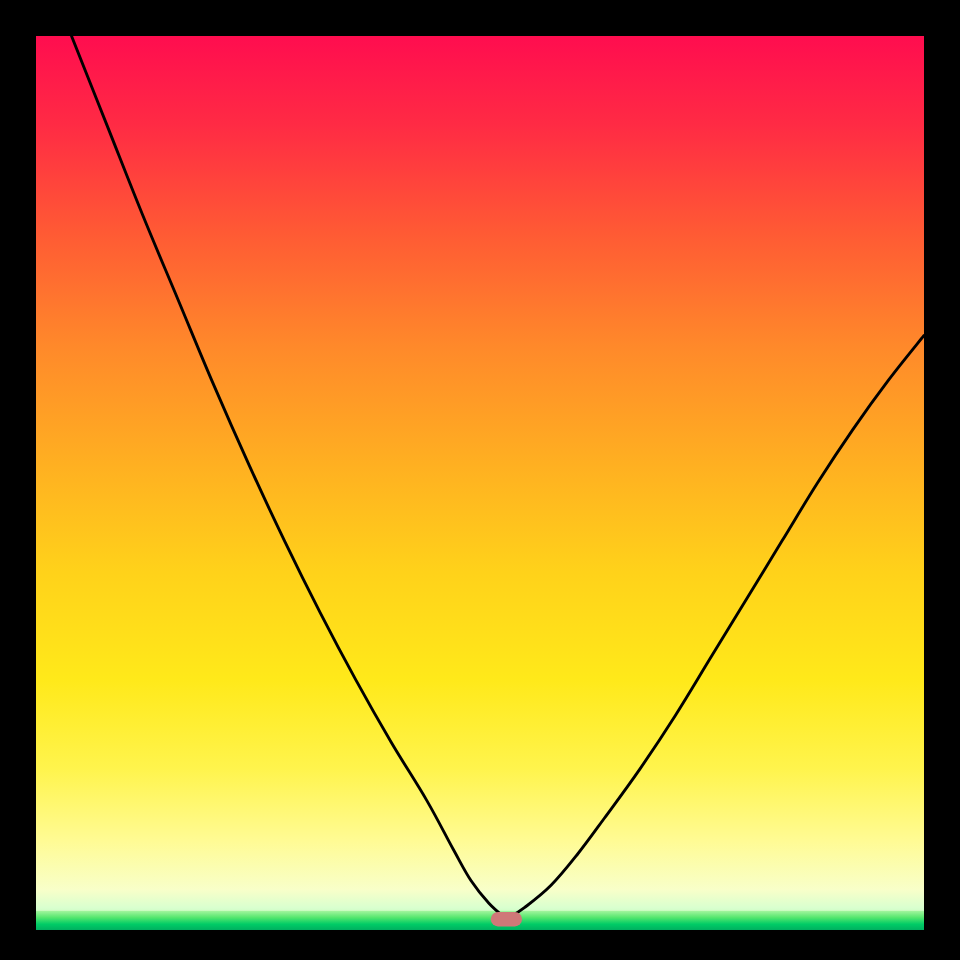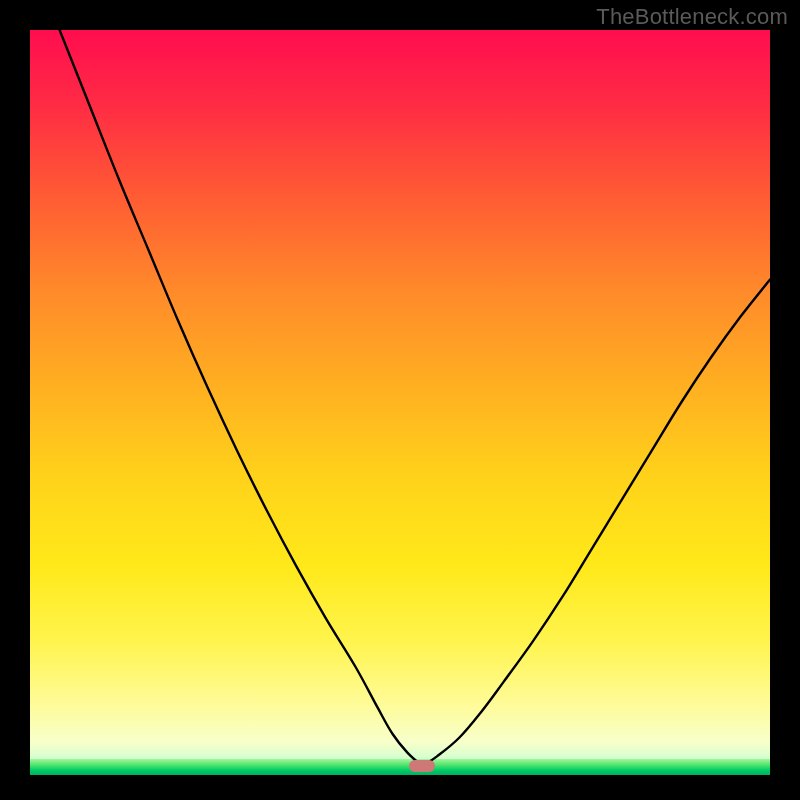--- a/index.html
+++ b/index.html
@@ -63,21 +63,20 @@
     border-radius: 6px;
     background: #cf7878;
     transform: translate(-50%, -50%);
   }
 </style>
 </head>
 <body>
 
 <div class="frame">
 
-  <div class="watermark">TheBottleneck.com</div>
 
   <div class="plot">
     <div class="gradient" style="background: linear-gradient(rgb(255, 13, 79) 0%, rgb(255, 43, 68) 10%, rgb(255, 90, 52) 22%, rgb(255, 138, 42) 35%, rgb(255, 176, 33) 48%, rgb(255, 210, 26) 60%, rgb(255, 233, 26) 72%, rgb(255, 244, 77) 82%, rgb(255, 251, 148) 90%, rgb(248, 255, 201) 95.5%, rgb(217, 255, 207) 97.5%, rgb(164, 245, 158) 100%);"></div>
     <div class="green-band" style="height: 16px;"></div>
     <svg class="curve" viewBox="0 0 740 745" preserveAspectRatio="none">
       <path fill="none" stroke="#000000" stroke-width="2.4" stroke-linecap="round" d="M 29.60 0.00 C 34.93 13.41, 48.54 47.68, 59.20 74.50 C 69.86 101.32, 78.14 122.85, 88.80 149.00 C 99.46 175.15, 107.74 194.30, 118.40 219.77 C 129.06 245.25, 137.34 265.74, 148.00 290.55 C 158.66 315.36, 166.94 334.13, 177.60 357.60 C 188.26 381.07, 196.54 398.80, 207.20 420.93 C 217.86 443.05, 226.14 459.74, 236.80 480.53 C 247.46 501.31, 255.74 516.96, 266.40 536.40 C 277.06 555.84, 285.34 570.45, 296.00 588.55 C 306.66 606.65, 316.28 620.88, 325.60 636.98 C 334.92 653.07, 341.14 665.88, 347.80 677.95 C 354.46 690.02, 357.27 695.98, 362.60 704.02 C 367.93 712.07, 372.07 716.88, 377.40 722.65 C 382.73 728.42, 389.54 733.65, 392.20 736.06"></path>
       <path fill="none" stroke="#000000" stroke-width="2.4" stroke-linecap="round" d="M 392.20 736.06 C 394.86 734.32, 400.34 731.47, 407.00 726.38 C 413.66 721.28, 421.21 715.80, 429.20 707.75 C 437.19 699.70, 443.41 691.73, 451.40 681.67 C 459.39 671.62, 464.28 664.61, 473.60 651.88 C 482.92 639.14, 492.54 626.32, 503.20 610.90 C 513.86 595.48, 522.14 582.96, 532.80 566.20 C 543.46 549.44, 551.74 535.21, 562.40 517.77 C 573.06 500.34, 581.34 486.78, 592.00 469.35 C 602.66 451.92, 610.94 438.36, 621.60 420.93 C 632.26 403.49, 640.54 389.26, 651.20 372.50 C 661.86 355.74, 670.14 343.22, 680.80 327.80 C 691.46 312.38, 699.74 300.91, 710.40 286.82 C 721.06 272.74, 734.67 256.28, 740.00 249.57"></path>
     </svg>
     <div class="dip-marker" style="background: rgb(207, 120, 120); left: 392.2px; top: 736.06px;"></div>
   </div>

